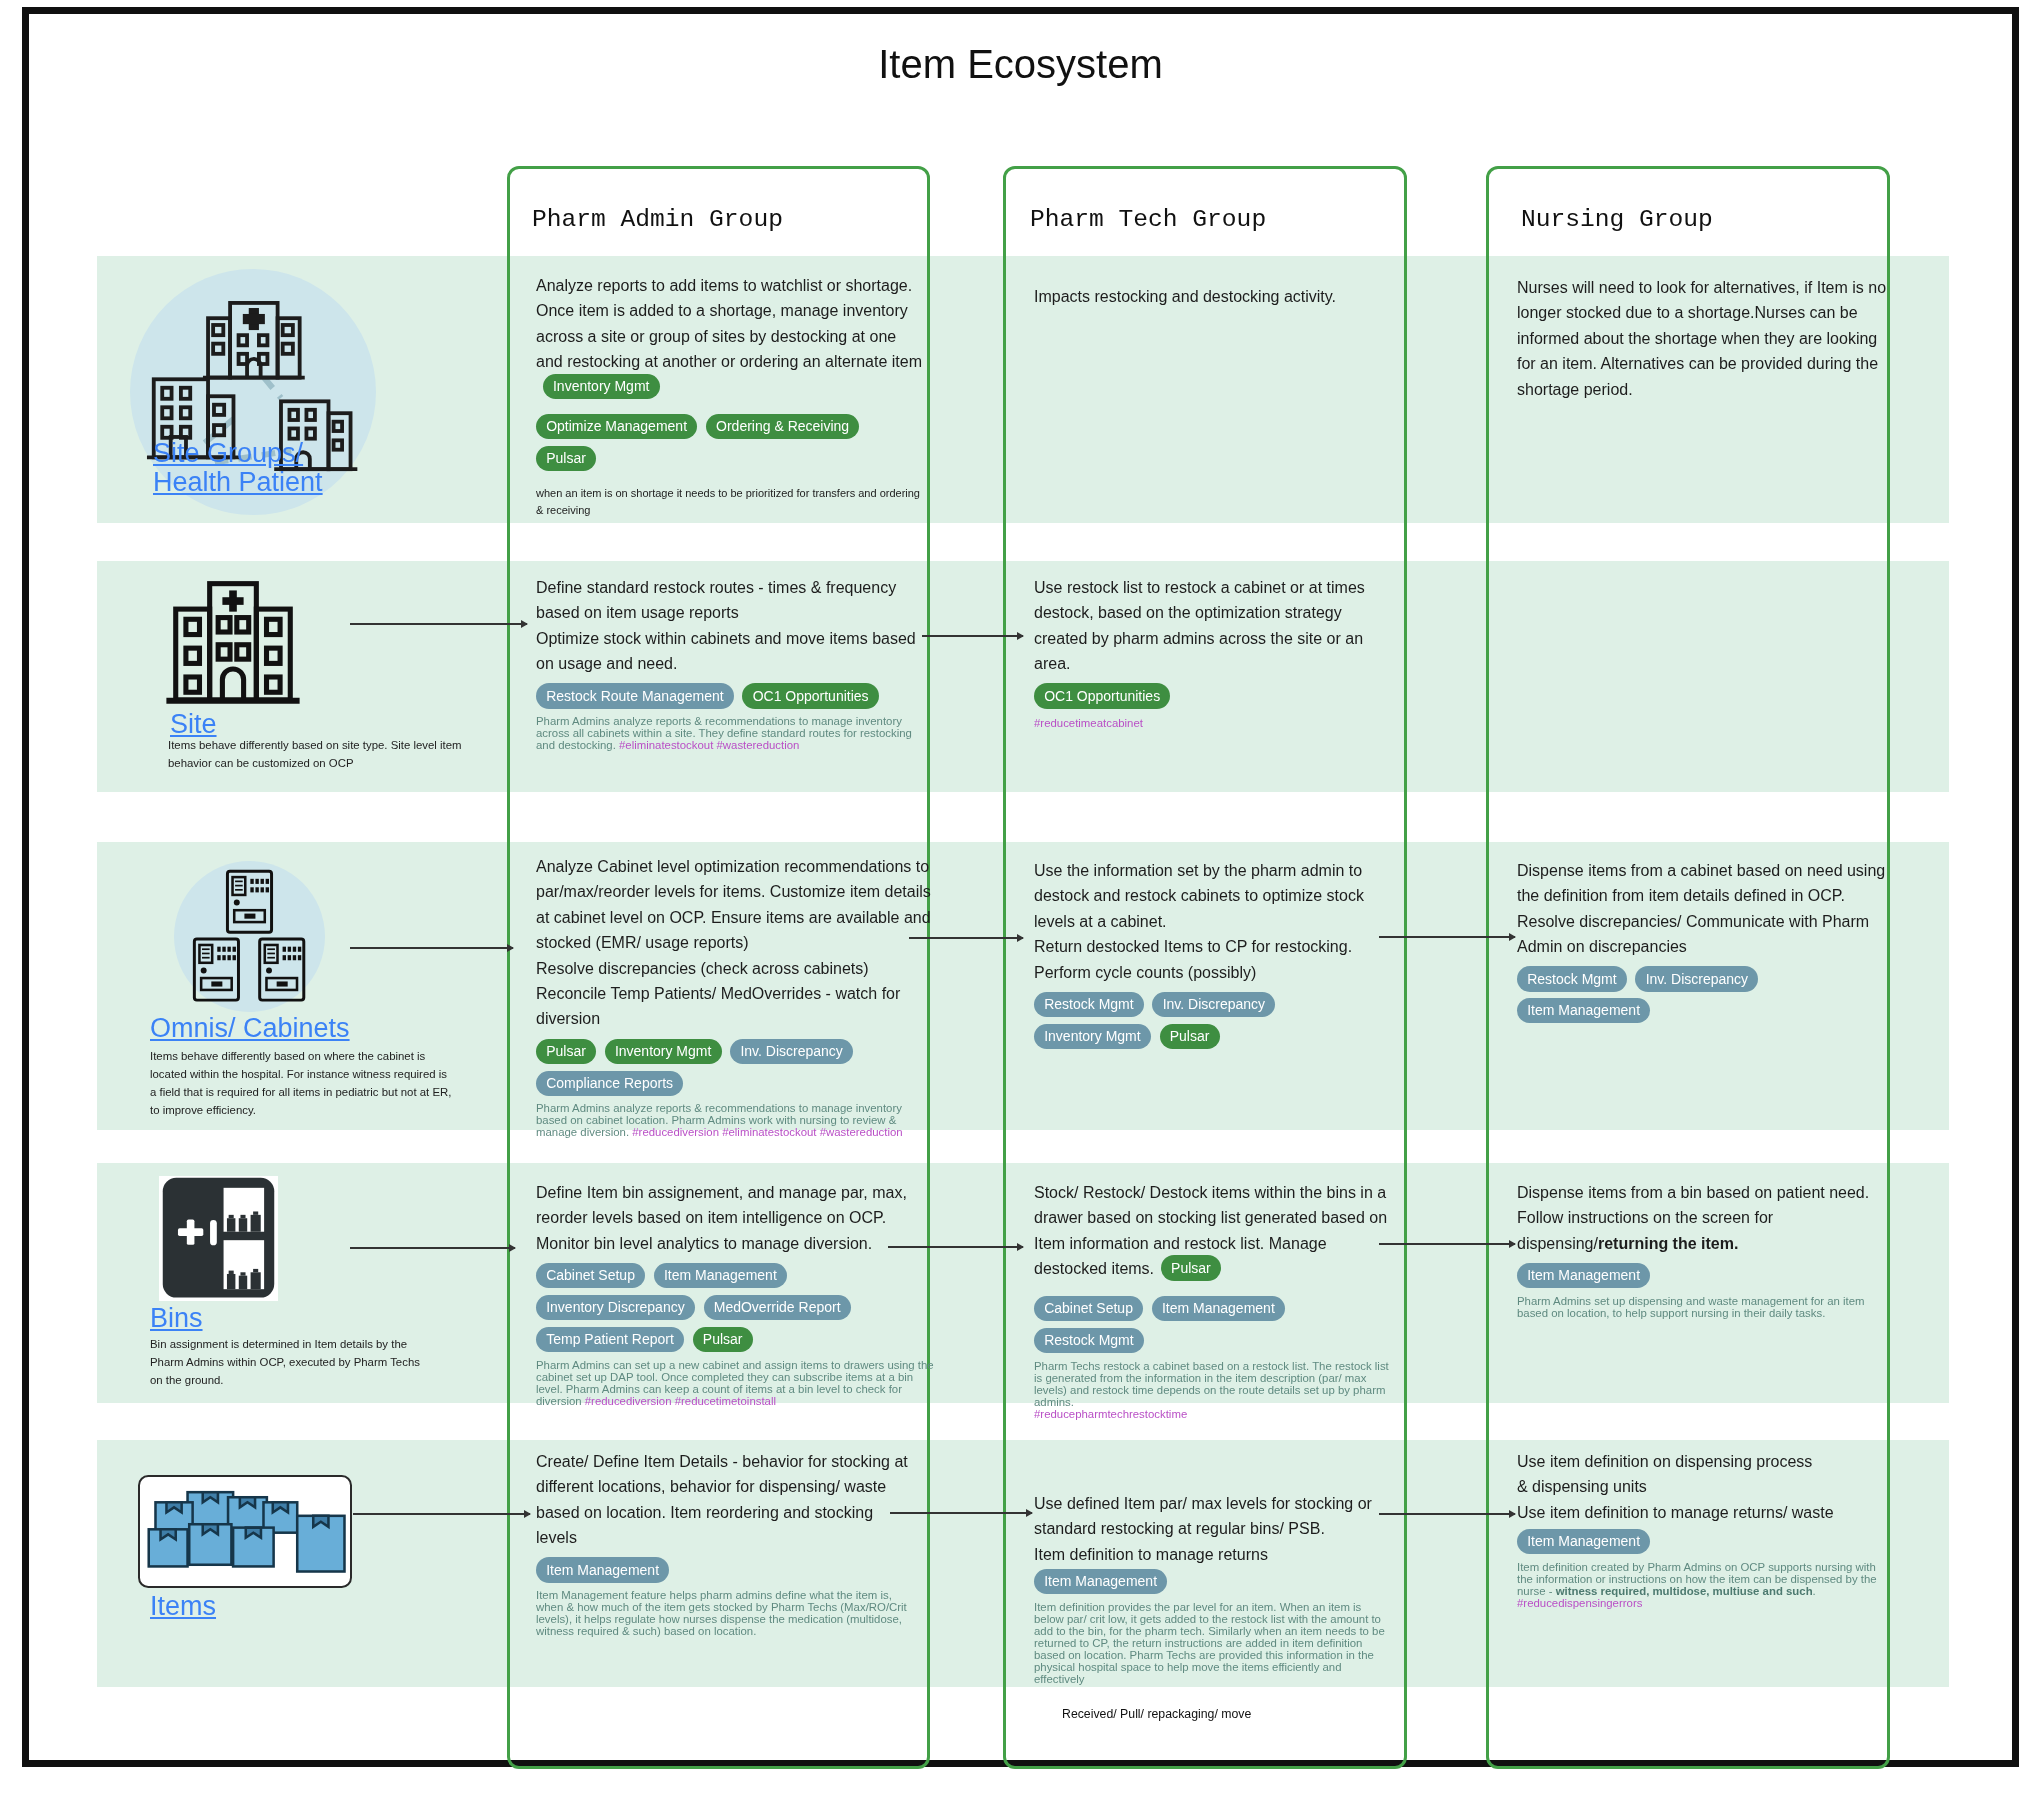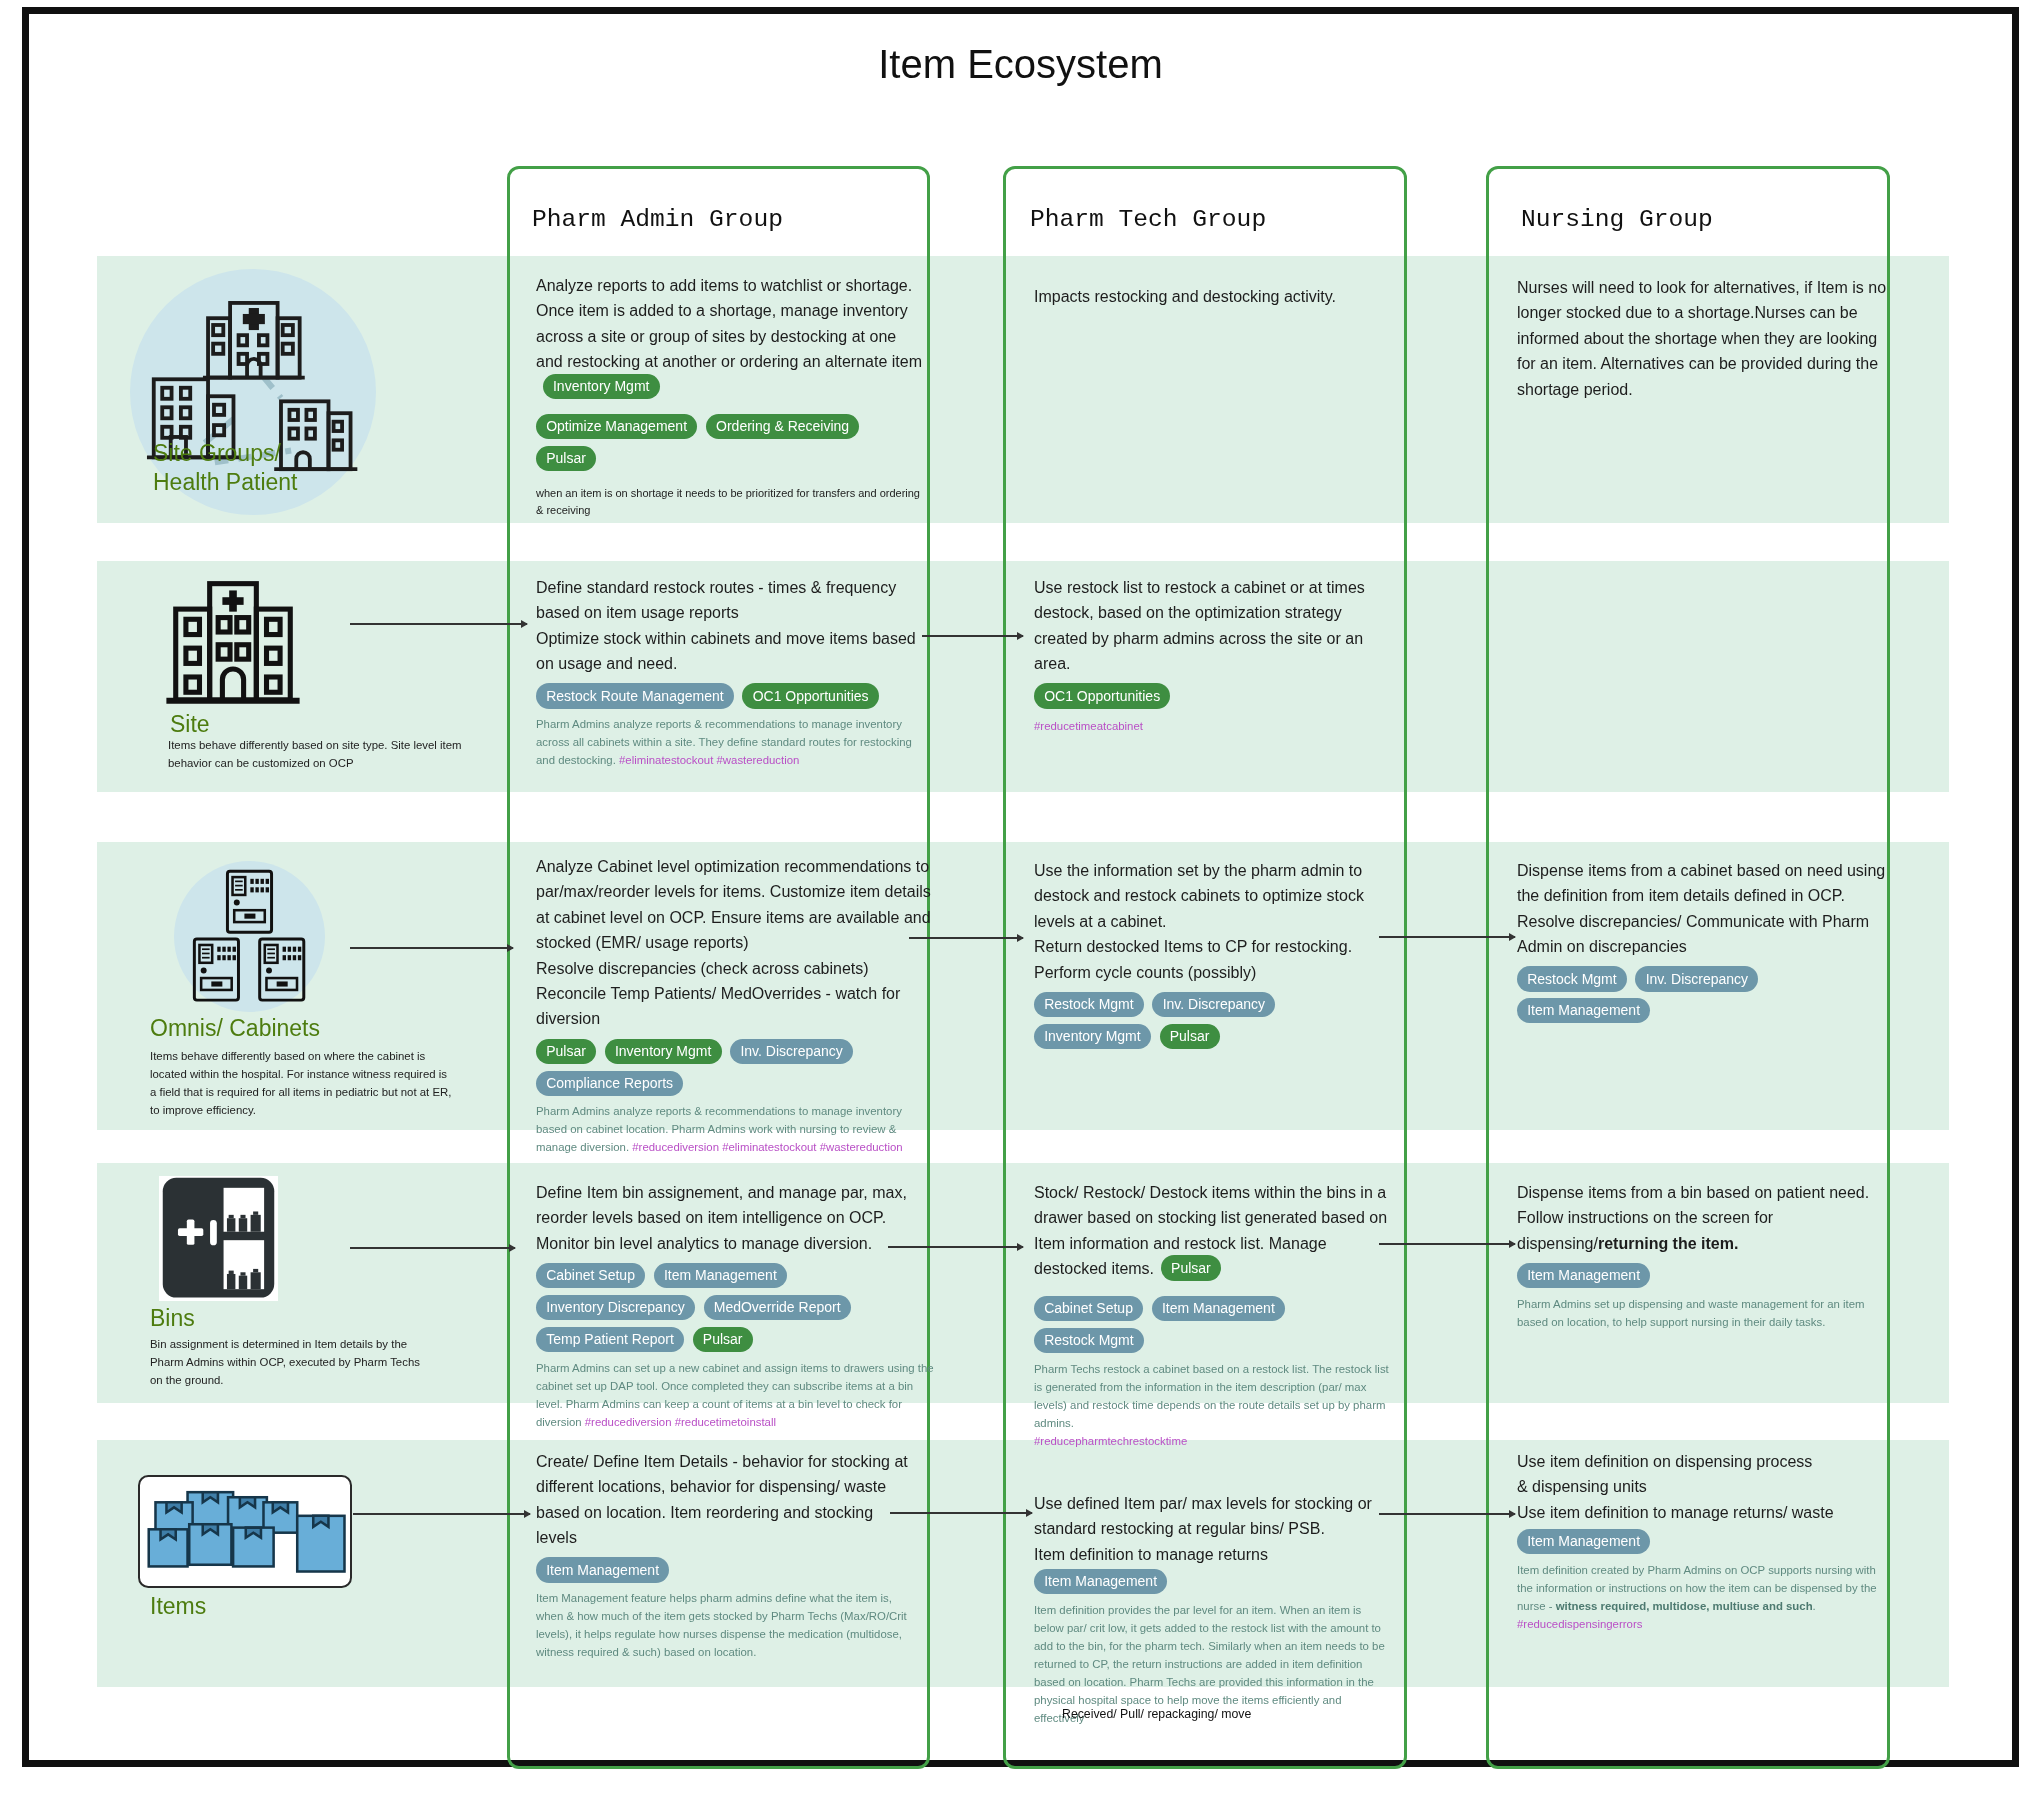--- a/index.html
+++ b/index.html
@@ -11,27 +11,27 @@
   .colbox{position:absolute;top:166px;height:1597px;border:3.4px solid #43a047;border-radius:12px;z-index:3;}
   .colhead{position:absolute;font-size:24.6px;color:#111;z-index:4;font-weight:500;font-family:Liberation Mono, monospace;}
   .cell{position:absolute;z-index:4;font-size:16px;line-height:25.4px;color:#1d1d1d;}
   .cell p{margin:0;}
   .cell p.main{font-size:16px;line-height:25.4px;}
   .tagrow{margin-top:6.8px;line-height:0;}
   .tag{display:inline-block;border-radius:847px;color:#fff;font-size:14px;line-height:1;padding:5.1px 10.2px 6px;margin:0 4.2px 6.8px 0;white-space:nowrap;}
   .tag.g{background:#3e8e41;}
   .tag.b{background:#6d97a9;}
   .tag.inline{margin-left:6.8px;position:relative;top:-1.7px;}
-  .note{margin-top:8.5px;font-size:11.4px;line-height:18px;color:#5f8a80;}
+  .note{margin-top:8.5px;font-size:11.4px;line-height:12px;color:#5f8a80;}
   .note.dark{margin-top:6.8px;color:#222;font-size:11px;line-height:17px;}
   .hashtag{color:#b94fc6;}
   .hashtag.block{display:block;}
   .note b{font-weight:bold;color:#4d7a70;}
   .cell b{font-weight:bold;}
-  .row-label{position:absolute;z-index:5;font-size:23px;line-height:29px;color:#4d7c0f;}
+  .row-label{position:absolute;z-index:5;font-size:27px;line-height:29px;color:#3b82f6;text-decoration:underline;}
   .caption{position:absolute;z-index:5;font-size:11.4px;line-height:18px;color:#222;}
   .circle{position:absolute;border-radius:50%;background:#cde5eb;z-index:3;}
   .icon-tile{position:absolute;z-index:3;}
   .arrow{position:absolute;height:1.7px;background:#333;z-index:6;}
   .arrow::after{content:"";position:absolute;right:-0.8px;top:-3.4px;width:0;height:0;border-left:7.6px solid #333;border-top:4.2px solid transparent;border-bottom:4.2px solid transparent;}
   .pt-footer{position:absolute;z-index:4;font-size:12.3px;color:#111;}
   svg{display:block;}
 </style>
 </head>
 <body>

